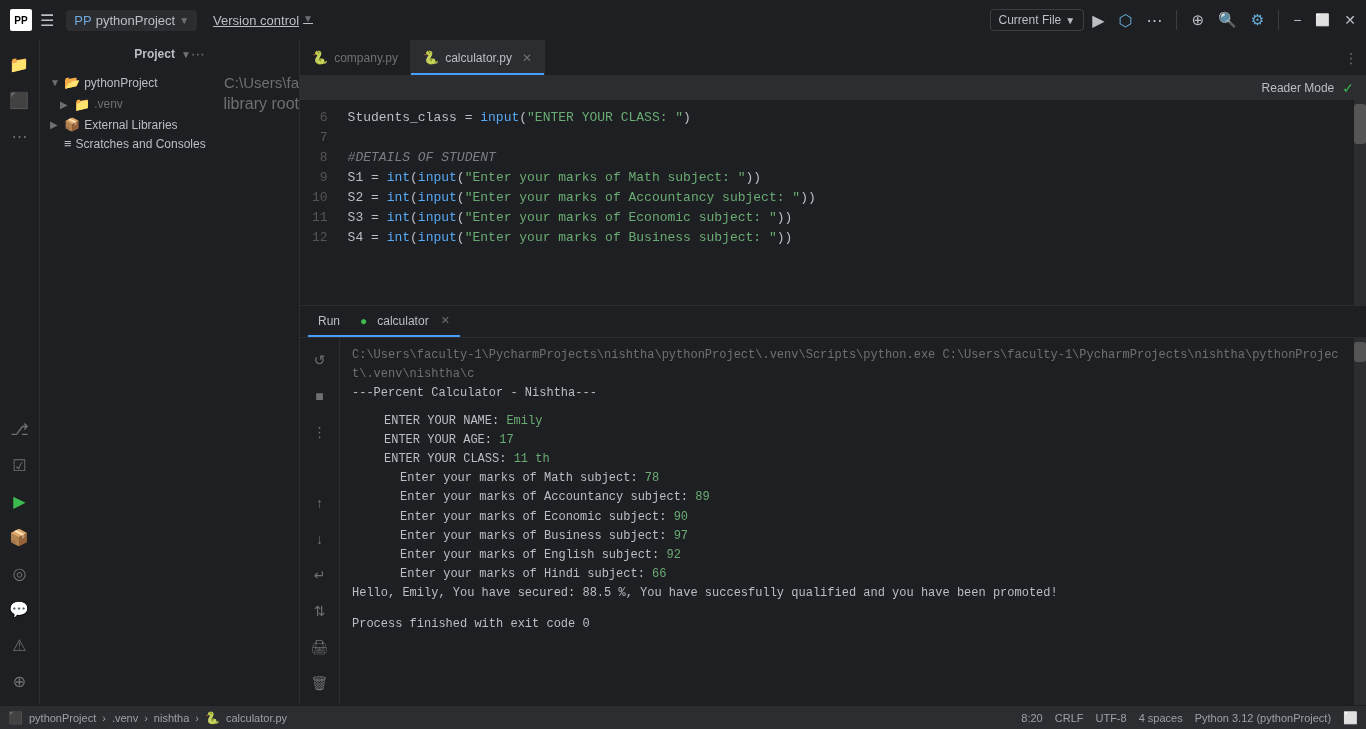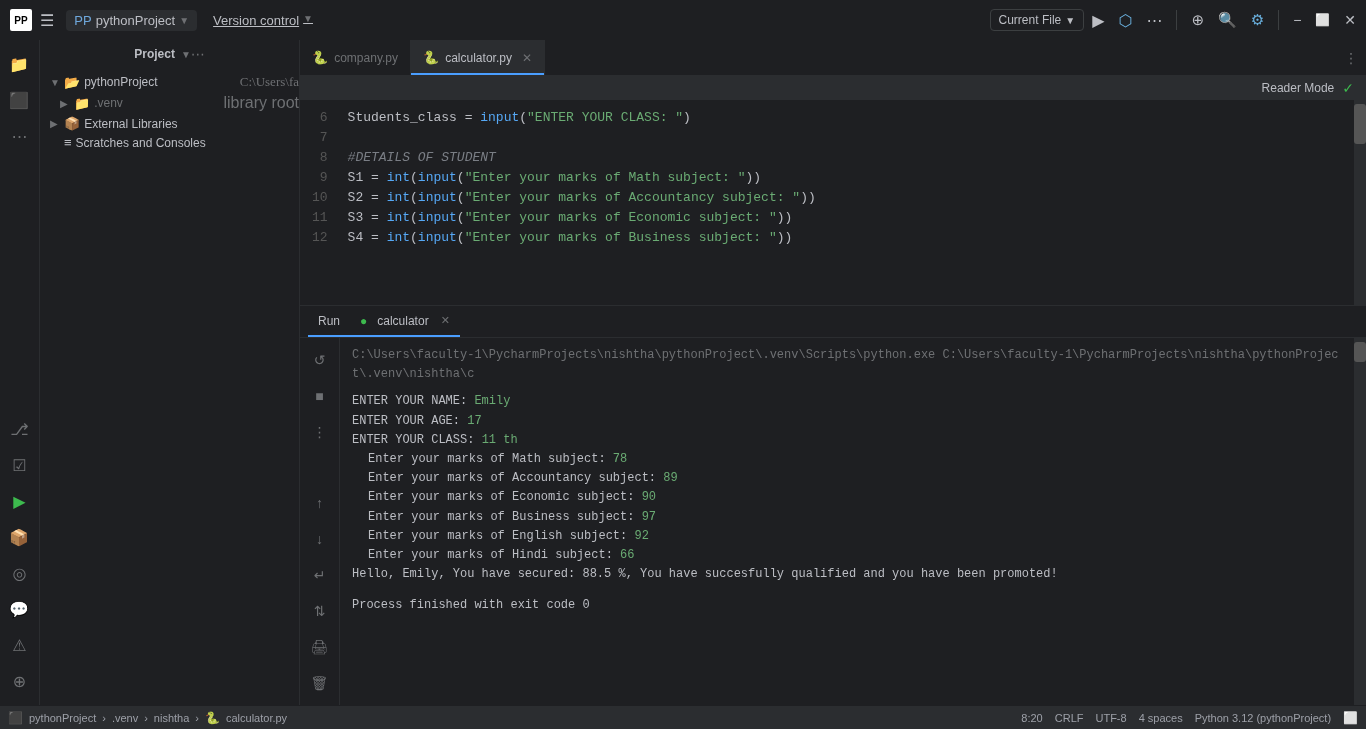--- a/index.html
+++ b/index.html
@@ -84,21 +84,21 @@
 
     
     .run-panel { display: flex; flex: 1; overflow: hidden; }
     .run-sidebar { width: 40px; background: #1e1f22; display: flex; flex-direction: column; align-items: center; padding: 8px 0; gap: 8px; border-right: 1px solid #2b2d30; }
     .run-sidebar-icon { width: 28px; height: 28px; display: flex; align-items: center; justify-content: center; cursor: pointer; color: #6e7073; font-size: 14px; border-radius: 3px; }
 
     .run-content { flex: 1; display: flex; flex-direction: column; overflow: hidden; justify-content: flex-end; }
     .run-output { flex: 1; overflow-y: auto; padding: 8px 12px; font-family: 'Consolas', 'Courier New', monospace; font-size: 12px; color: #bcbec4; line-height: 1.6; }
     .run-path { color: #6e7073; word-break: break-all; }
     .run-title { color: #bcbec4; }
-    .run-label { color: #bcbec4; }
+    .run-label { color: #bcbec4; margin-left: 32px; }
     .run-value { color: #6aab73; }
     .run-result { color: #bcbec4; }
 
     
     .statusbar { height: 24px; background: #2b2d30; display: flex; align-items: center; padding: 0 8px; font-size: 11px; color: #9da0a8; flex-shrink: 0; border-top: 1px solid #1e1f22; }
     .status-left { display: flex; align-items: center; gap: 6px; }
     .status-icon { font-size: 12px; cursor: pointer; }
     .status-spacer { flex: 1; }
     .status-right { display: flex; align-items: center; gap: 12px; }
     .status-item { cursor: pointer; }
@@ -166,21 +166,21 @@
       <div class="sidebar-icons">
         <span class="sidebar-icon">⋯</span>
       </div>
     </div>
     <div class="file-tree">
 
       <div class="tree-item">
         <span class="arrow">▼</span>
         <span class="icon folder-icon">📂</span>
         <span class="label">pythonProject</span>
-        <span style="color:#6e7073;font-size:13px;margin-left:9px;font-family:Liberation Serif, serif;">C:\Users\fa</span>
+        <span style="color:#6e7073;font-size:15px;margin-left:9px;">C:\Users\fa</span>
       </div>
 
       <div class="tree-item indent1">
         <span class="arrow">▶</span>
         <span class="icon">📁</span>
         <span class="label venv-color">.venv</span>
         <span style="color:#6e7073;font-size:16px;margin-left:4px;">library root</span>
       </div>
 
       <div class="tree-item">
@@ -283,20 +283,23 @@
           <div class="run-sidebar-icon">⇅</div>
           <div class="run-sidebar-icon">🖨</div>
           <div class="run-sidebar-icon">🗑</div>
         </div>
 
         <div class="run-content">
           <div class="run-output">
             <div>
               <span class="run-path">C:\Users\faculty-1\PycharmProjects\nishtha\pythonProject\.venv\Scripts\python.exe C:\Users\faculty-1\PycharmProjects\nishtha\pythonProject\.venv\nishtha\c</span>
             </div>
+            <div>
+              <span class="run-title">---Percent Calculator - Nishtha---</span>
+            </div>
             <div style="height:8px;"></div>
             <div>
               <span class="run-label">ENTER YOUR NAME: </span><span class="run-value">Emily</span>
             </div>
             <div>
               <span class="run-label">ENTER YOUR AGE: </span><span class="run-value">17</span>
             </div>
             <div>
               <span class="run-label">ENTER YOUR CLASS: </span><span class="run-value">11 th</span>
             </div>

